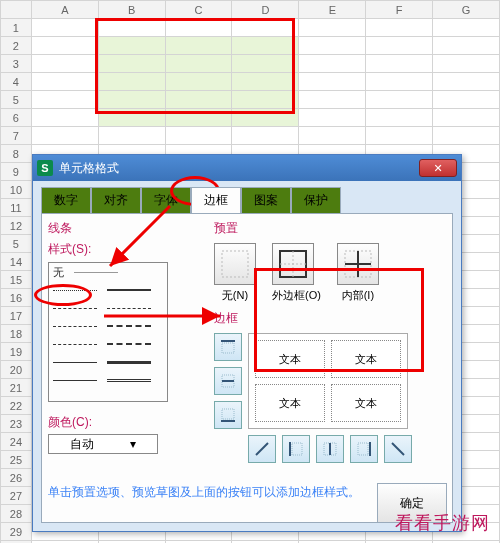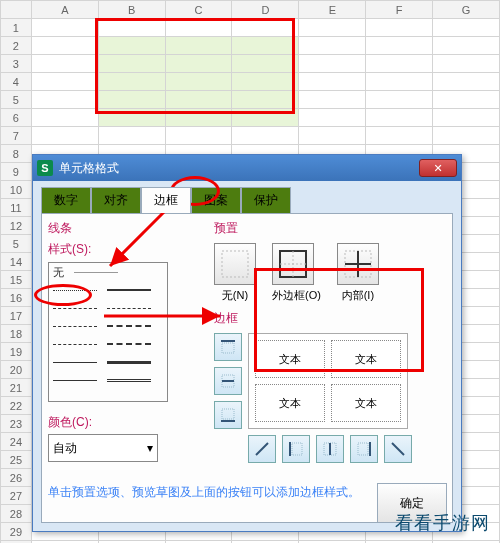--- a/index.html
+++ b/index.html
@@ -26,21 +26,21 @@
   .tabbody { background: #fdfdfd; border: 1px solid #9ab; margin: 0 8px 8px 8px; padding: 8px; min-height: 310px; position: relative; }
   
   .group-label { font-size: 12px; color: #be185d; }
   .line-section { position: absolute; top: 6px; left: 6px; width: 150px; }
   .style-box { border: 1px solid #888; width: 120px; height: 140px; margin-top: 4px; padding: 4px; display: flex; flex-direction: column; gap: 8px; }
   .ls-row { display: flex; gap: 10px; align-items: center; height: 10px; }
   .ls-sample { width: 44px; height: 0; }
   .ls-none { font-size: 11px; color: #333; }
   
   .color-sect { position: absolute; top: 200px; left: 6px; }
-  .color-sel { width: 110px; height: 28px; border: 1px solid #888; background: #fff; margin-top: 3px; display: flex; align-items: center; padding: 0 4px; justify-content: space-between; }
+  .color-sel { width: 110px; height: 20px; border: 1px solid #888; background: #fff; margin-top: 3px; display: flex; align-items: center; padding: 0 21px; justify-content: space-between; }
   
   .preset-sect { position: absolute; top: 6px; left: 172px; width: 230px; }
   .preset-row { display: flex; gap: 16px; margin-top: 6px; }
   .preset-item { text-align: center; font-size: 11px; }
   .preset-btn { width: 42px; height: 42px; border: 1px solid #888; background: linear-gradient(#fefefe,#e4e4e4); display: flex; align-items: center; justify-content: center; cursor: pointer; margin-bottom: 3px; }
   .preset-svg { width: 30px; height: 30px; }
   
   .border-sect { position: absolute; top: 96px; left: 172px; width: 230px; }
   .preview-wrap { position: relative; margin-top: 6px; display: flex; }
   .side-btns { display: flex; flex-direction: column; gap: 6px; margin-right: 6px; }
@@ -50,21 +50,21 @@
   .bottom-btns { display: flex; gap: 6px; margin-top: 6px; margin-left: 34px; }
   
   .hint { position: absolute; top: 270px; left: 6px; font-size: 12px; color: #3b82f6; }
   
   .dlg-buttons { position: absolute; bottom: 8px; right: 14px; display: flex; gap: 8px; }
   .dlg-btn { width: 70px; height: 40px; border: 1px solid #9ab; background: linear-gradient(#fefefe,#e4e4e4); font-size: 12px; cursor: pointer; }
   
   .red-circle { position: absolute; border: 3px solid #e00; border-radius: 50%; pointer-events: none; }
   .red-arrow { position: absolute; pointer-events: none; }
   
-  .watermark { position: absolute; bottom: 8px; right: 10px; font-size: 18px; color: #0c4a6e; font-family: "Microsoft YaHei"; letter-spacing: 1px; }
+  .watermark { position: absolute; bottom: 8px; right: 10px; font-size: 18px; color: #be185d; font-family: "Microsoft YaHei"; letter-spacing: 1px; }
 </style>
 </head>
 <body>
 
 <table class="sheet">
   <tbody>
       <tr>
     <th class="corner"></th>
     <th class="colhdr">A</th>
     <th class="colhdr">B</th>
@@ -383,20 +383,21 @@
 
 <div class="dialog">
   <div class="titlebar">
     <div class="title-icon">S</div>
     <span>单元格格式</span>
     <div class="close-btn">✕</div>
   </div>
   <div class="tabs">
     <div class="tab">数字</div>
     <div class="tab">对齐</div>
+    <div class="tab">字体</div>
     <div class="tab active">边框</div>
     <div class="tab">图案</div>
     <div class="tab">保护</div>
   </div>
   <div class="tabbody">
 
     <div class="line-section">
       <div class="group-label">线条</div>
       <div class="group-label" style="margin-top:4px">样式(S):</div>
       <div class="style-box">

